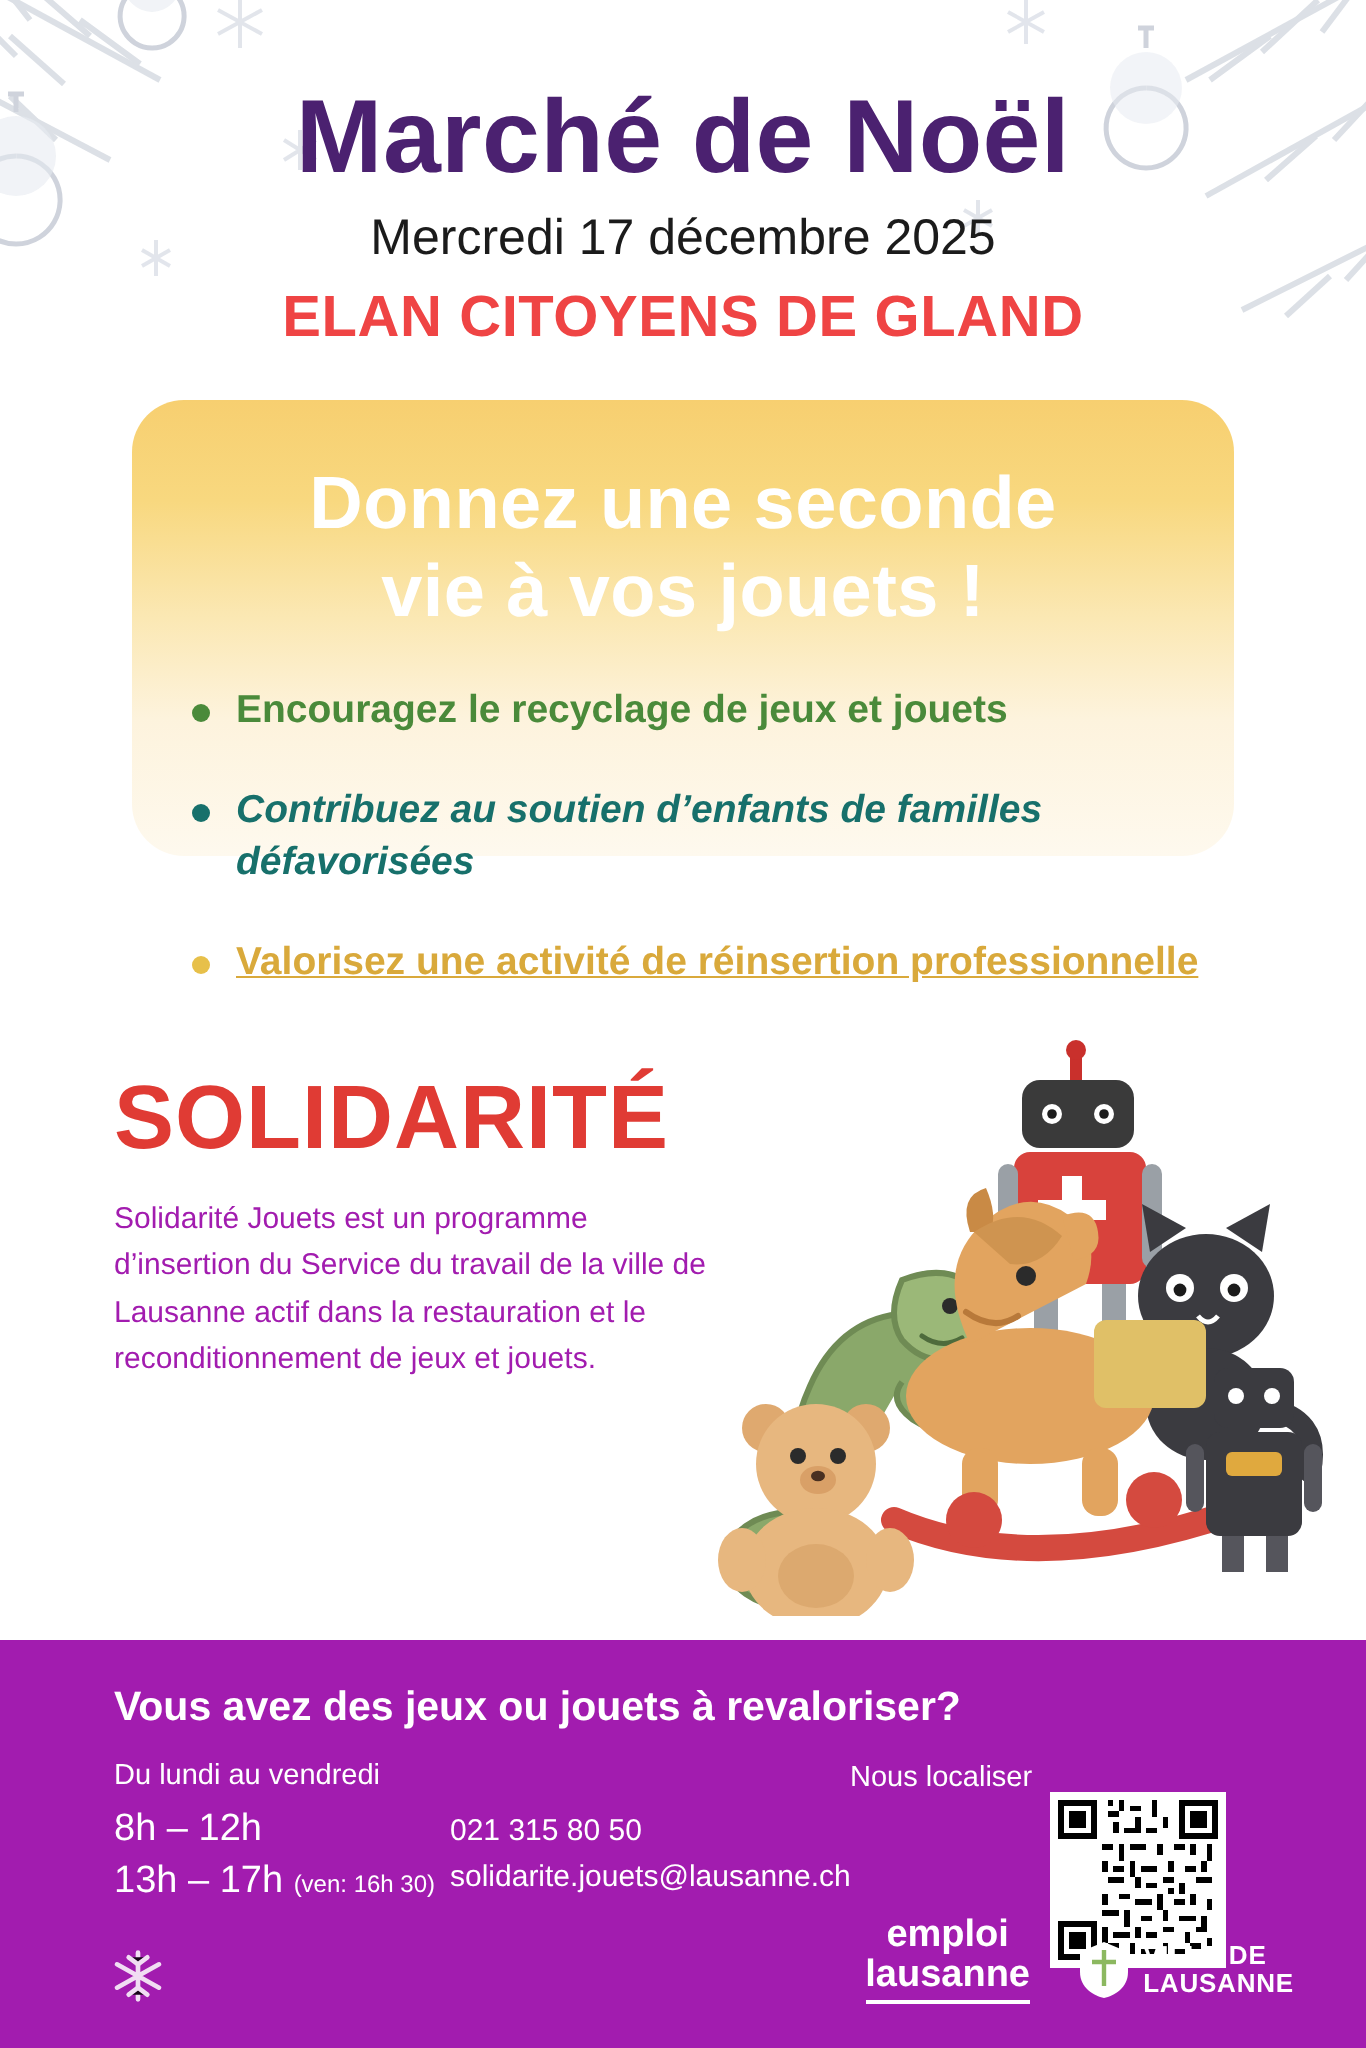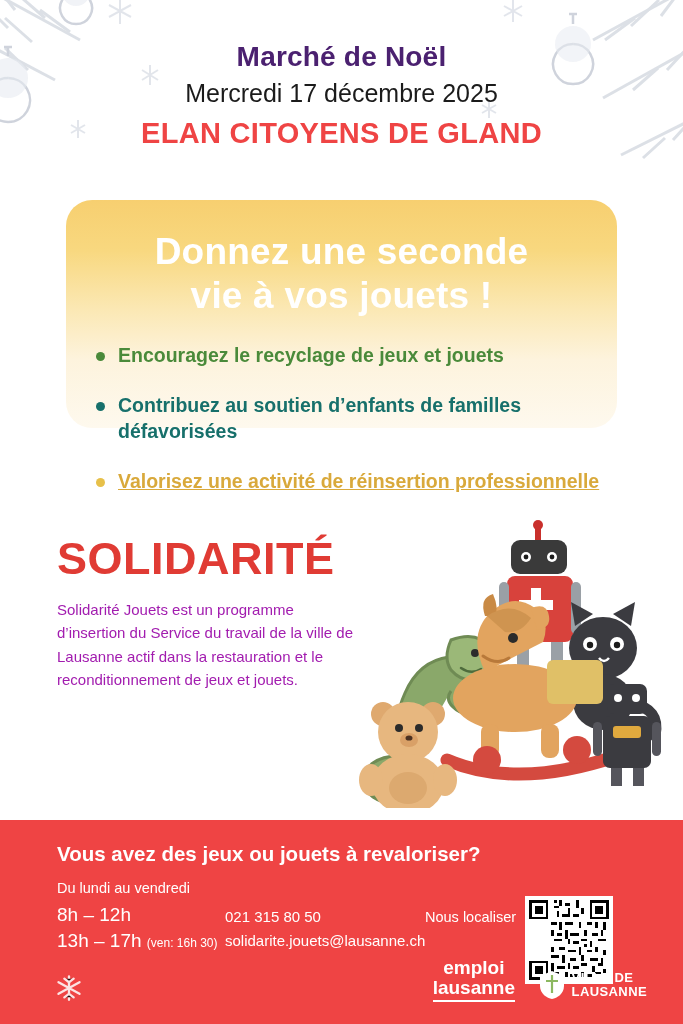--- a/index.html
+++ b/index.html
@@ -17,21 +17,21 @@
   }
 
   
   .corner-deco { position: absolute; pointer-events: none; }
   .deco-tl { top: -30px; left: -40px; width: 300px; height: 210px; opacity: .85; }
   .deco-tr { top: -20px; right: -30px; width: 260px; height: 230px; opacity: .85; }
 
   
   .header { position: relative; padding-top: 42px; text-align: center; z-index: 3; }
   .title-main {
-    font-size: 28px; font-weight: bold; color: #4b2170;
+    font-size: 52px; font-weight: bold; color: #4b2170;
     letter-spacing: .2px; line-height: 1.05;
   }
   .title-date {
     font-size: 25px; color: #1b1b1b; margin-top: 8px; font-weight: normal;
   }
   .title-org {
     font-size: 29px; font-weight: bold; color: #ef4444; margin-top: 9px;
     letter-spacing: .3px;
   }
 
@@ -44,21 +44,21 @@
   }
   .card-head {
     text-align: center; color: #ffffff; font-weight: bold;
     font-size: 37px; line-height: 1.2; padding-top: 30px; letter-spacing: .2px;
   }
   .bullets { margin-top: 16px; padding-left: 30px; }
   .bullet-row { display: flex; align-items: flex-start; margin-bottom: 13px; margin-top: 24px; }
   .dot { width: 9px; height: 9px; border-radius: 50%; margin-top: 9px; margin-right: 13px; flex: 0 0 auto; }
   .b-text { font-size: 19.5px; font-weight: bold; line-height: 1.33; }
   .b1 .b-text { color: #4a8a3a; }
-  .b2 .b-text { color: #17706b; }
+  .b2 .b-text { color: #17706b; font-style: italic; }
   .b3 .b-text { color: #d9a93b; text-decoration: underline; }
 
   
   .solid {
     position: absolute; left: 57px; top: 536px; width: 300px; z-index: 3;
   }
   .solid-line1, .solid-line2 {
     color: #e03b34; font-weight: bold; font-size: 45px; line-height: 1.0;
     letter-spacing: .5px;
   }
@@ -67,27 +67,27 @@
     margin-top: 17px; font-size: 15px; color: #a21caf; line-height: 1.55;
     width: 300px;
   }
 
   
   .toys { position: absolute; right: 8px; top: 488px; width: 340px; height: 320px; z-index: 3; }
 
   
   .footer {
     position: absolute; left: 0; bottom: 0; width: 683px; height: 204px;
-    background: #ef4444; z-index: 4;
+    background: #a21caf; z-index: 4;
   }
   .footer-q {
     color: #ffffff; font-weight: bold; font-size: 20.5px;
     padding: 22px 0 0 57px;
   }
-  .footer-cols { display: flex; padding: 14px 0 0 57px; color: #ffffff; align-items: center; }
+  .footer-cols { display: flex; padding: 14px 0 0 57px; color: #ffffff; }
   .col-hours { width: 168px; }
   .hours-label { font-size: 14.5px; margin-bottom: 6px; }
   .hours-big { font-size: 19px; line-height: 1.35; }
   .hours-small { font-size: 12px; }
   .col-contact { width: 200px; font-size: 15px; line-height: 1.55; margin-top: 24px; }
   .col-locate { font-size: 14.5px; padding-top: 1px; }
 
   .qr {
     position: absolute; right: 70px; top: 76px; width: 88px; height: 88px;
     background: #ffffff; padding: 4px;

